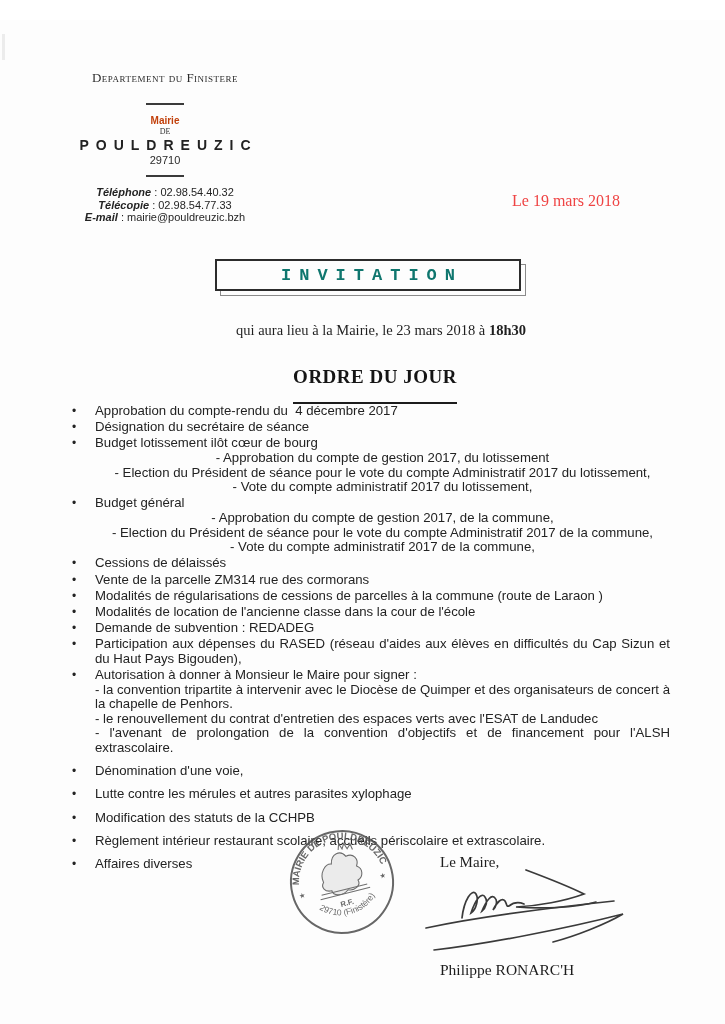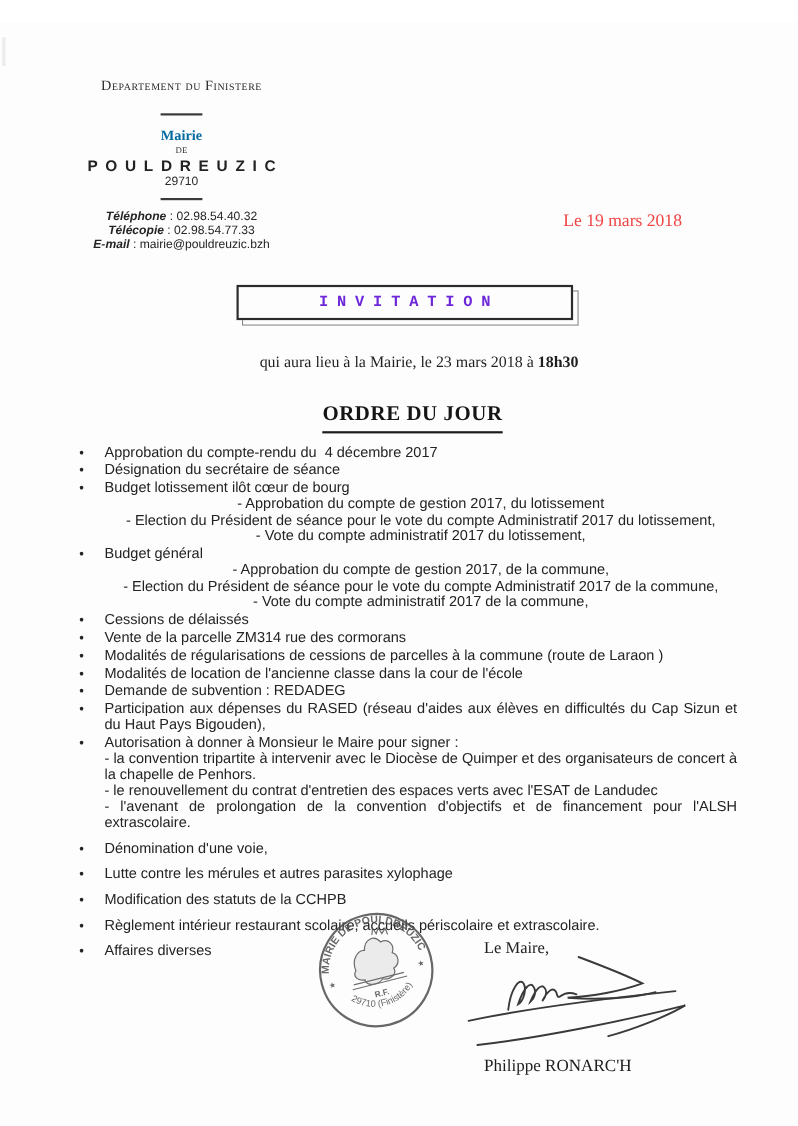--- a/index.html
+++ b/index.html
@@ -8,43 +8,43 @@
     position:relative; width:725px; height:1024px; background:#fdfdfd;
     font-family:"Liberation Serif", serif; color:#222; overflow:hidden;margin-top:20px;
   }
   .artifact { position:absolute; left:2px; top:14px; width:3px; height:26px; background:#ececec; }
 
   
   .letterhead { position:absolute; left:55px; top:50px; width:220px; text-align:center; }
   .dept { font-family:"Liberation Serif", serif; font-variant:small-caps; font-size:13px; letter-spacing:.5px; color:#2b2b2b; }
   .rule { width:38px; height:2px; background:#3a3a3a; margin:0 auto; }
   .rule1 { margin-top:17px; }
-  .mairie { margin-top:10px; font-family:Liberation Serif, serif; font-weight:bold; font-size:13px; color:#0369a1; }
+  .mairie { margin-top:10px; font-family:Liberation Sans, sans-serif; font-weight:bold; font-size:10px; color:#c2410c; }
   .de { font-family:Liberation Serif, serif; font-size:8px; margin-top:1px; color:#333; }
   .commune { font-family:"Liberation Sans", sans-serif; font-weight:bold; font-size:14px; letter-spacing:7px; padding-left:7px; margin-top:1px; color:#222; }
   .cp { font-family:"Liberation Sans", sans-serif; font-size:11px; margin-top:1px; color:#2b2b2b; }
   .rule2 { margin-top:9px; }
   .contact { margin-top:9px; font-family:"Liberation Sans", sans-serif; font-size:11px; line-height:12.5px; color:#242424; }
   .contact b { font-style:italic; }
 
   .date-line { position:absolute; left:512px; top:172px; font-size:16px; color:#ef4444; }
 
   
   .inv-shadow { position:absolute; left:220px; top:244px; width:306px; height:32px; border:1px solid #8a8a8a; background:transparent; }
   .inv-box { position:absolute; left:215px; top:239px; width:306px; height:32px; border:2px solid #2c2c2c; background:#fdfdfd;
     display:flex; align-items:center; justify-content:center; }
-  .inv-title { font-family:"Liberation Mono", monospace; font-weight:bold; font-size:14px; letter-spacing:8px; padding-left:8px; color:#6d28d9; }
+  .inv-title { font-family:"Liberation Mono", monospace; font-weight:bold; font-size:17px; letter-spacing:8px; padding-left:8px; color:#0f766e; }
 
   .centered-lines { position:absolute; left:100px; top:281px; width:562px; text-align:center; }
   .line1 { font-size:14.5px; color:#1f1f1f; }
   .line2 { margin-top:21px; font-size:14.5px; color:#1f1f1f; }
 
   .odj { position:absolute; left:100px; top:346px; width:550px; text-align:center; }
   .odj-title { display:inline-block; font-weight:bold; font-size:19px; letter-spacing:.5px; color:#151515;
-    border-bottom:2px solid #1c1c1c; padding-bottom:4px; }
+    border-bottom:2px solid #1c1c1c; padding-bottom:14px; }
 
   
   .agenda { position:absolute; left:72px; top:384px; width:598px;
     font-family:"Liberation Sans", sans-serif; font-size:13.2px; line-height:14.6px; color:#232323; }
   .agenda-item { display:flex; margin-bottom:1.6px; }
   .agenda-item.spaced { margin-top:8.6px; }
   .bullet { width:23px; flex:0 0 23px; font-size:12px; }
   .item-text { flex:1; white-space:pre-wrap; }
   .agenda-item.justify .item-text { white-space:normal; text-align:justify; }
   .sub { white-space:pre-wrap; }

